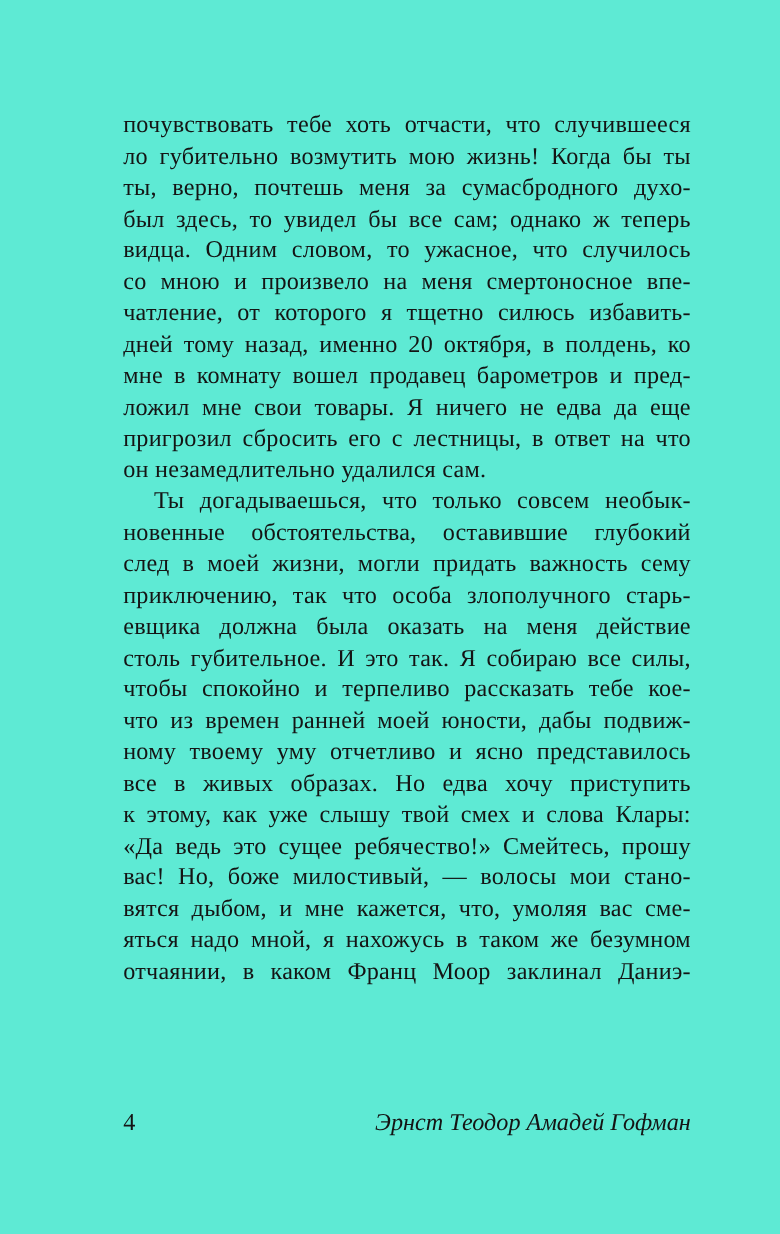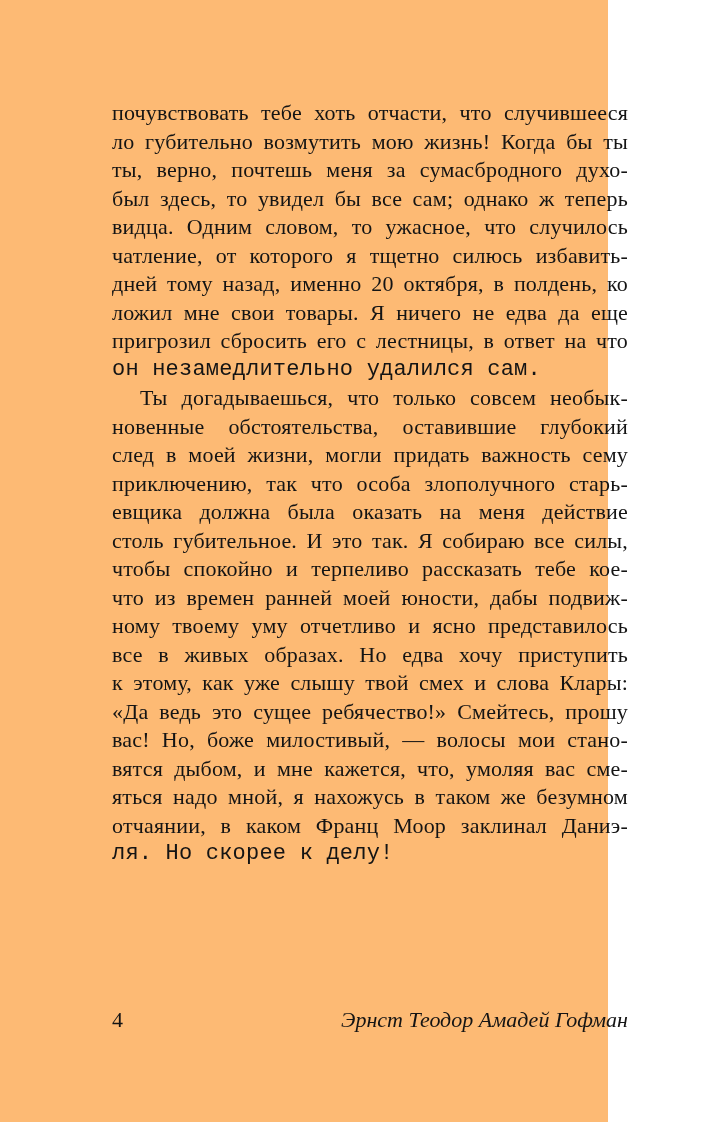--- a/index.html
+++ b/index.html
@@ -9,41 +9,40 @@
   }
   body {
     width: 709px;
     height: 1122px;
     overflow: hidden;
     font-family: "Liberation Serif", serif;
     color: #141414;
   }
   .page {
     position: relative;
-    width: 608px;
+    width: 709px;
     height: 1122px;
-    background: #fdba74;
+    background: #5eead4;
   }
   .text-block {
     position: absolute;
     left: 112px;
     top: 99px;
     width: 516px;
     font-size: 22px;
     line-height: 28.5px;
     letter-spacing: 0.2px;
   }
   .paragraph { margin: 0; padding: 0; }
   .line {
     text-align: justify;
     text-align-last: justify;
   }
   .line.last {
     text-align-last: left;
-    font-family: Liberation Mono, monospace;
   }
   .line.indent {
     text-indent: 28px;
   }
   .footer {
     position: absolute;
     left: 112px;
     top: 1006px;
     width: 516px;
     display: flex;
@@ -60,22 +59,24 @@
 <body style="background: rgb(255, 255, 255); color: rgb(20, 20, 20);">
 
 <div class="page">
   <div class="text-block">
       <div class="paragraph">
         <div class="line">почувствовать тебе хоть отчасти, что случившееся</div>
         <div class="line">ло губительно возмутить мою жизнь! Когда бы ты</div>
         <div class="line">ты, верно, почтешь меня за сумасбродного духо-</div>
         <div class="line">был здесь, то увидел бы все сам; однако ж теперь</div>
         <div class="line">видца. Одним словом, то ужасное, что случилось</div>
+        <div class="line">со мною и произвело на меня смертоносное впе-</div>
         <div class="line">чатление, от которого я тщетно силюсь избавить-</div>
         <div class="line">дней тому назад, именно 20 октября, в полдень, ко</div>
+        <div class="line">мне в комнату вошел продавец барометров и пред-</div>
         <div class="line">ложил мне свои товары. Я ничего не едва да еще</div>
         <div class="line">пригрозил сбросить его с лестницы, в ответ на что</div>
         <div class="line last">он незамедлительно удалился сам.</div>
       </div>
       <div class="paragraph">
         <div class="line indent">Ты догадываешься, что только совсем необык-</div>
         <div class="line">новенные обстоятельства, оставившие глубокий</div>
         <div class="line">след в моей жизни, могли придать важность сему</div>
         <div class="line">приключению, так что особа злополучного старь-</div>
         <div class="line">евщика должна была оказать на меня действие</div>
@@ -83,21 +84,20 @@
         <div class="line">чтобы спокойно и терпеливо рассказать тебе кое-</div>
         <div class="line">что из времен ранней моей юности, дабы подвиж-</div>
         <div class="line">ному твоему уму отчетливо и ясно представилось</div>
         <div class="line">все в живых образах. Но едва хочу приступить</div>
         <div class="line">к этому, как уже слышу твой смех и слова Клары:</div>
         <div class="line">«Да ведь это сущее ребячество!» Смейтесь, прошу</div>
         <div class="line">вас! Но, боже милостивый, — волосы мои стано-</div>
         <div class="line">вятся дыбом, и мне кажется, что, умоляя вас сме-</div>
         <div class="line">яться надо мной, я нахожусь в таком же безумном</div>
         <div class="line">отчаянии, в каком Франц Моор заклинал Даниэ-</div>
-        <div class="line last">ля. Но скорее к делу!</div>
       </div>
     </div>
 
   <div class="footer">
     <span>4</span>
     <span class="running-title">Эрнст Теодор Амадей Гофман</span>
   </div>
 </div>
 
 </body></html>

